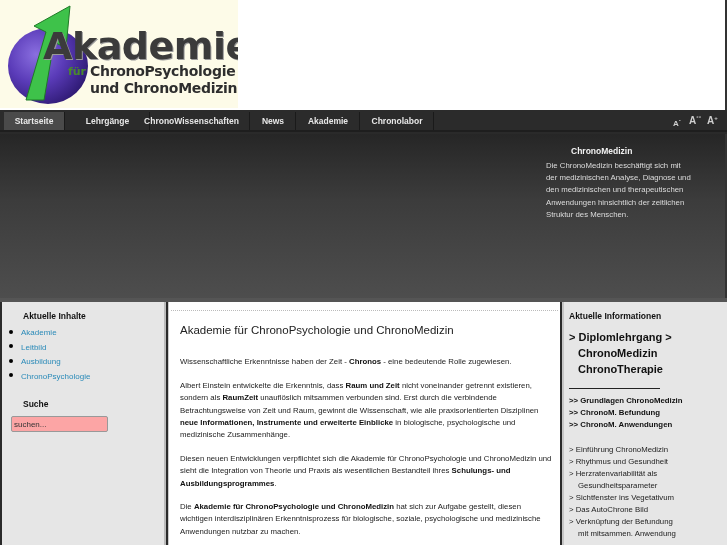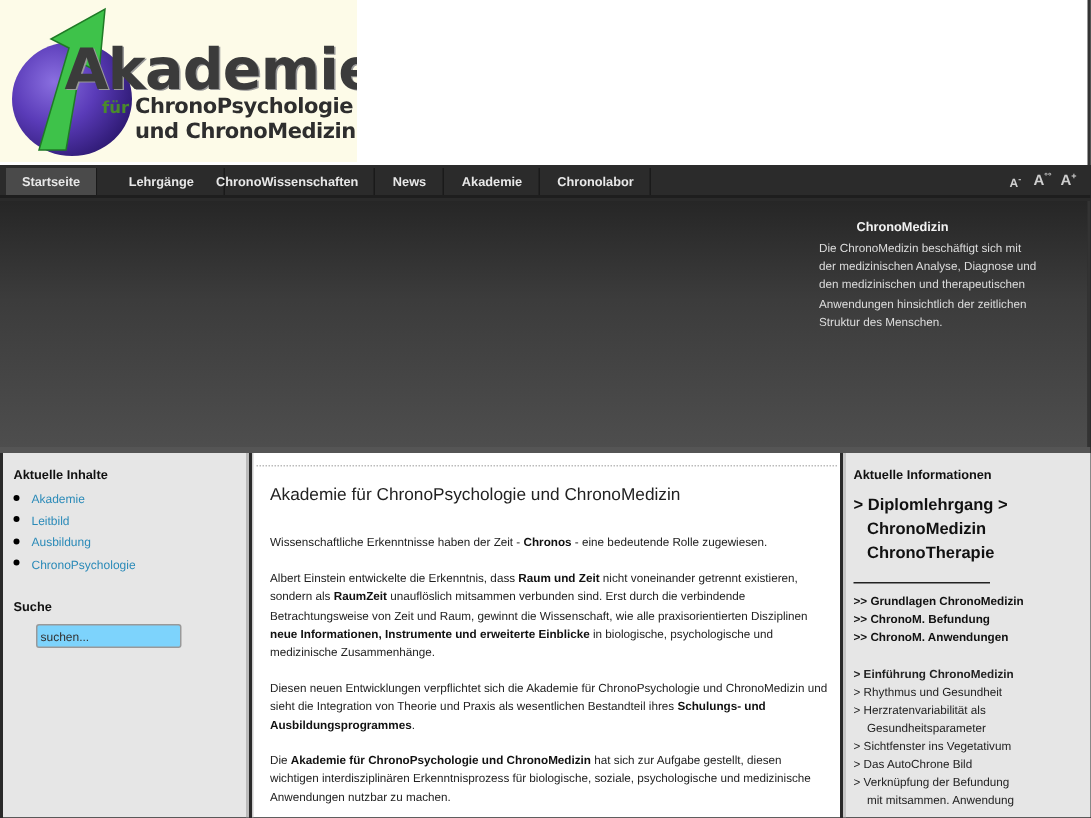--- a/index.html
+++ b/index.html
@@ -25,25 +25,25 @@
   .font-sizer sup { font-size: 6px; }
 
   .banner { position: absolute; left: 0; top: 134px; width: 727px; height: 166px;
     background: linear-gradient(to bottom, #262626 0%, #3c3c3c 40%, #4e4e4e 100%); border-right: 2px solid #333; }
   .banner-title { position: absolute; left: 571px; top: 12px; font-size: 8.5px; font-weight: bold; color: #f2f2f2; }
   .banner-text { position: absolute; left: 546px; top: 26px; width: 146px; font-size: 7.8px; line-height: 12.2px; color: #dddddd; }
 
   .strip { position: absolute; left: 0; top: 298px; width: 727px; height: 4px; background: #555; }
 
   .left { position: absolute; left: 2px; top: 302px; width: 164px; height: 243px; background: #e6e6e6; border-right: 2px solid #bbb; }
-  .left h3 { font-size: 8.5px; font-weight: bold; color: #111; position: absolute; left: 7px; }
+  .left h3 { font-size: 8.5px; font-weight: bold; color: #111; position: absolute; left: 21px; }
   .left ul { list-style: none; position: absolute; left: 7px; top: 24px; }
   .left li { height: 14.5px; line-height: 14.5px; font-size: 8px; color: #2a8ab8; }
   .left li .bullet { display: inline-block; width: 4px; height: 4px; background: #000; border-radius: 50%; margin-right: 8px; vertical-align: middle; position: relative; top: -1px; }
-  .search-input { position: absolute; left: 22px; top: 114px; width: 97px; height: 16px; border: 1px solid #999; border-radius: 2px; background: #7dd3fc;
+  .search-input { position: absolute; left: 9px; top: 114px; width: 97px; height: 16px; border: 1px solid #999; border-radius: 2px; background: #fca5a5;
     font-size: 8px; padding-left: 2px; color: #333; font-family: "Liberation Sans", sans-serif; }
 
   .main { position: absolute; left: 168px; top: 302px; width: 392px; height: 243px; background: #ffffff; border-left: 1px solid #ccc; }
   .main .dotted { position: absolute; left: 2px; right: 2px; top: 8px; border-top: 1px dotted #bbb; }
   .main h1 { position: absolute; left: 11px; top: 22px; font-size: 11.5px; font-weight: normal; color: #222; }
   .para { position: absolute; left: 11px; width: 372px; font-size: 7.8px; line-height: 12.3px; color: #222; }
   .para b { font-weight: bold; color: #111; }
 
   .right { position: absolute; left: 562px; top: 302px; width: 167px; height: 243px; background: #e6e6e6; border-left: 2px solid #c6c6c6; }
   .right h3 { position: absolute; left: 5px; top: 9px; font-size: 8.5px; font-weight: bold; color: #111; }
@@ -111,21 +111,21 @@
 
 <div class="right">
   <h3>Aktuelle Informationen</h3>
   <div class="big-link" style="top:27px;">&gt; Diplomlehrgang &gt;</div>
   <div class="big-link" style="top:43px;left:14px;">ChronoMedizin</div>
   <div class="big-link" style="top:59px;left:14px;">ChronoTherapie</div>
   <div class="right-rule"></div>
   <div class="small-bold" style="top:93px;">&gt;&gt; Grundlagen ChronoMedizin</div>
   <div class="small-bold" style="top:105px;">&gt;&gt; ChronoM. Befundung</div>
   <div class="small-bold" style="top:117px;text-align:center;">&gt;&gt; ChronoM. Anwendungen</div>
-  <div class="small" style="top:142px;font-weight:bold;">&gt; Einführung ChronoMedizin</div>
+  <div class="small" style="top:142px;">&gt; Einführung ChronoMedizin</div>
   <div class="small" style="top:154px;">&gt; Rhythmus und Gesundheit</div>
   <div class="small" style="top:166px;">&gt; Herzratenvariabilität als</div>
   <div class="small" style="top:178px;left:14px;">Gesundheitsparameter</div>
   <div class="small" style="top:190px;">&gt; Sichtfenster ins Vegetativum</div>
   <div class="small" style="top:202px;">&gt; Das AutoChrone Bild</div>
   <div class="small" style="top:214px;">&gt; Verknüpfung der Befundung</div>
   <div class="small" style="top:226px;left:14px;">mit mitsammen. Anwendung</div>
 </div>
 
 </body></html>

